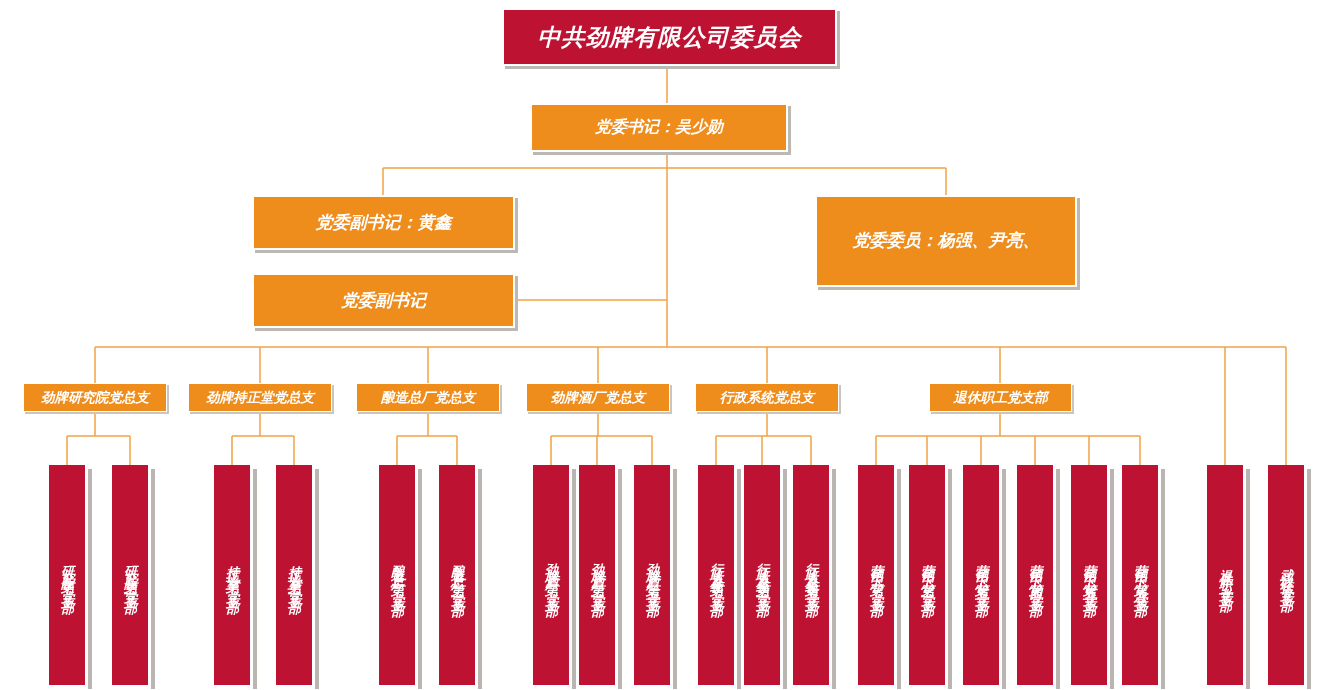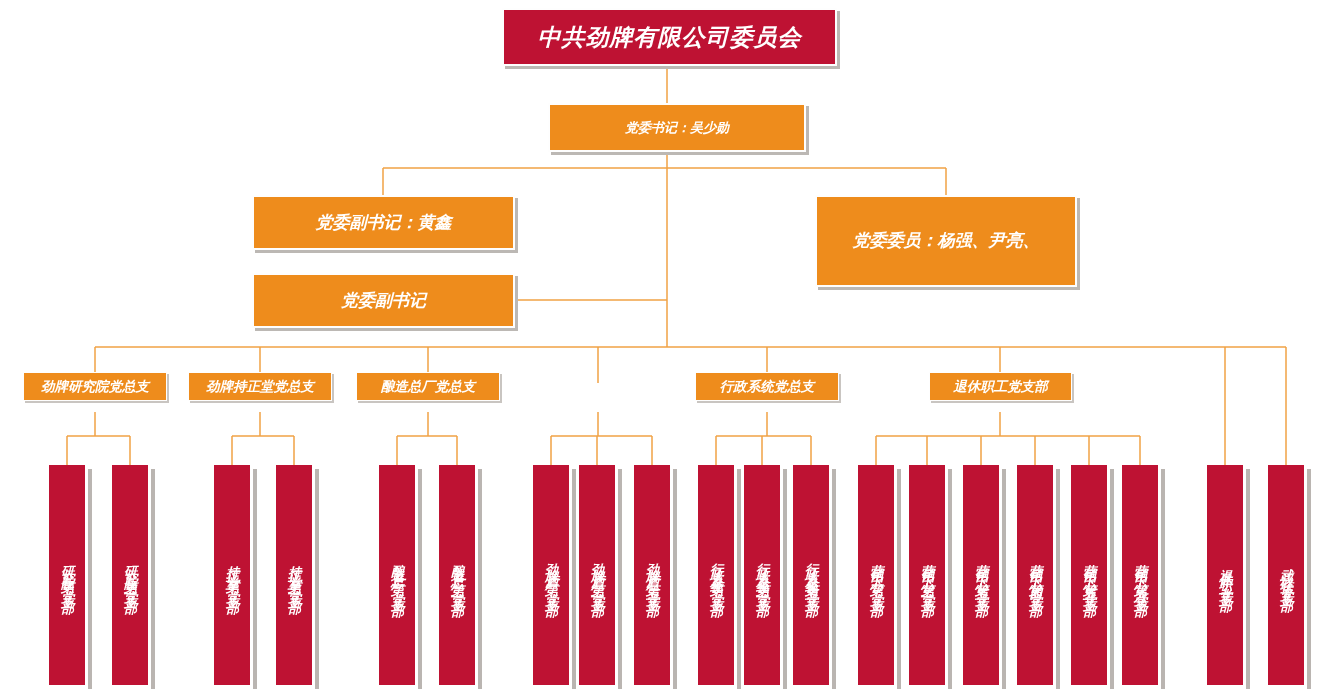--- a/index.html
+++ b/index.html
@@ -11,27 +11,27 @@
   .box {
     position:absolute; z-index:1; box-sizing:border-box;
     display:flex; align-items:center; justify-content:center;
     color:#ffffff; font-weight:bold; text-align:center;
     border:2px solid #fefefe;
     box-shadow:3px 3px 0 #bcb8b4;
   }
   .red    { background:#be1233; }
   .orange { background:#ee8c1c; }
   .title-box   { left:502px; top:8px;  width:335px; height:58px; font-size:23px; letter-spacing:1px; }
-  .sec-box     { left:548px; top:103px; width:258px; height:49px; font-size:13px; }
+  .sec-box     { left:530px; top:103px; width:258px; height:49px; font-size:16px; }
   .dep-box     { left:252px; top:195px; width:263px; height:55px; font-size:17px; }
   .office-box  { left:252px; top:273px; width:263px; height:55px; font-size:17px; }
   .members-box { left:815px; top:195px; width:262px; height:92px; font-size:17px;
                  flex-direction:column; line-height:1.9;gap:45px; }
   .gbox {
-    position:absolute; z-index:1; top:372px; height:29px; box-sizing:border-box;
+    position:absolute; z-index:1; top:383px; height:29px; box-sizing:border-box;
     display:flex; align-items:center; justify-content:center;
     background:#ee8c1c; color:#fff; font-weight:bold; font-size:13.5px;
     border:1.5px solid #fefefe; box-shadow:2px 2px 0 #c9c5c1;
   }
   .bar {
     position:absolute; z-index:1; top:465px; width:36px; height:220px; box-sizing:border-box;
     background:#be1233; color:#fff; font-weight:bold; font-size:13px;
     writing-mode:vertical-rl; text-orientation:upright; letter-spacing:5px;
     display:flex; align-items:center; justify-content:center;
   }
@@ -112,20 +112,21 @@
 
   <div class="box orange dep-box">党委副书记：黄鑫</div>
   <div class="box orange members-box">
     <span>党委委员：杨强、尹亮、</span>
   </div>
   <div class="box orange office-box">党委副书记</div>
 
   <div class="gbox" style="left:23px;width:144px;">劲牌研究院党总支</div>
   <div class="gbox" style="left:188px;width:144px;">劲牌持正堂党总支</div>
   <div class="gbox" style="left:356px;width:144px;">酿造总厂党总支</div>
+  <div class="gbox" style="left:526px;width:144px;">劲牌酒厂党总支</div>
   <div class="gbox" style="left:695px;width:144px;">行政系统党总支</div>
   <div class="gbox" style="left:929px;width:143px;">退休职工党支部</div>
 
   <div class="bar" style="left:49px;">研究院第一党支部</div>
   <div class="bar" style="left:112px;">研究院第二党支部</div>
   <div class="bar" style="left:214px;">持正堂第一党支部</div>
   <div class="bar" style="left:276px;">持正堂第二党支部</div>
   <div class="bar" style="left:379px;">酿造总厂第一党支部</div>
   <div class="bar" style="left:439px;">酿造总厂第二党支部</div>
   <div class="bar" style="left:533px;">劲牌酒厂第一党支部</div>

